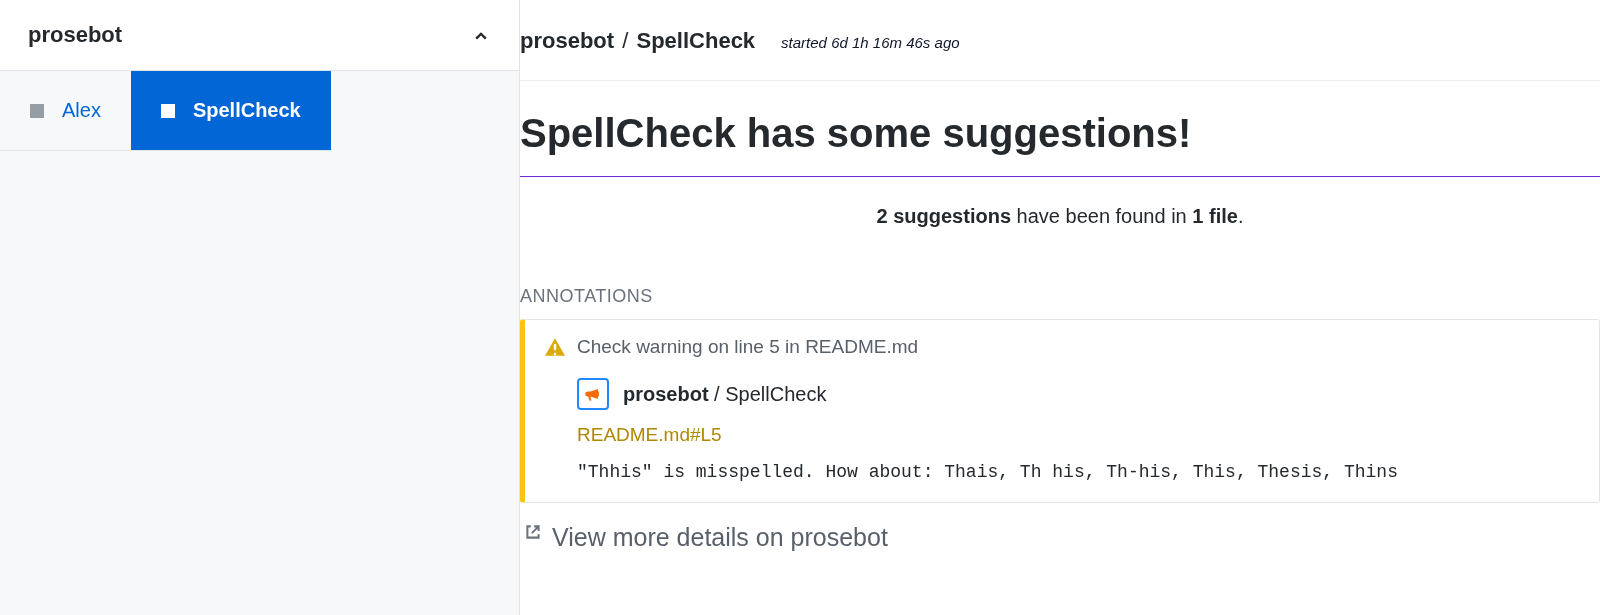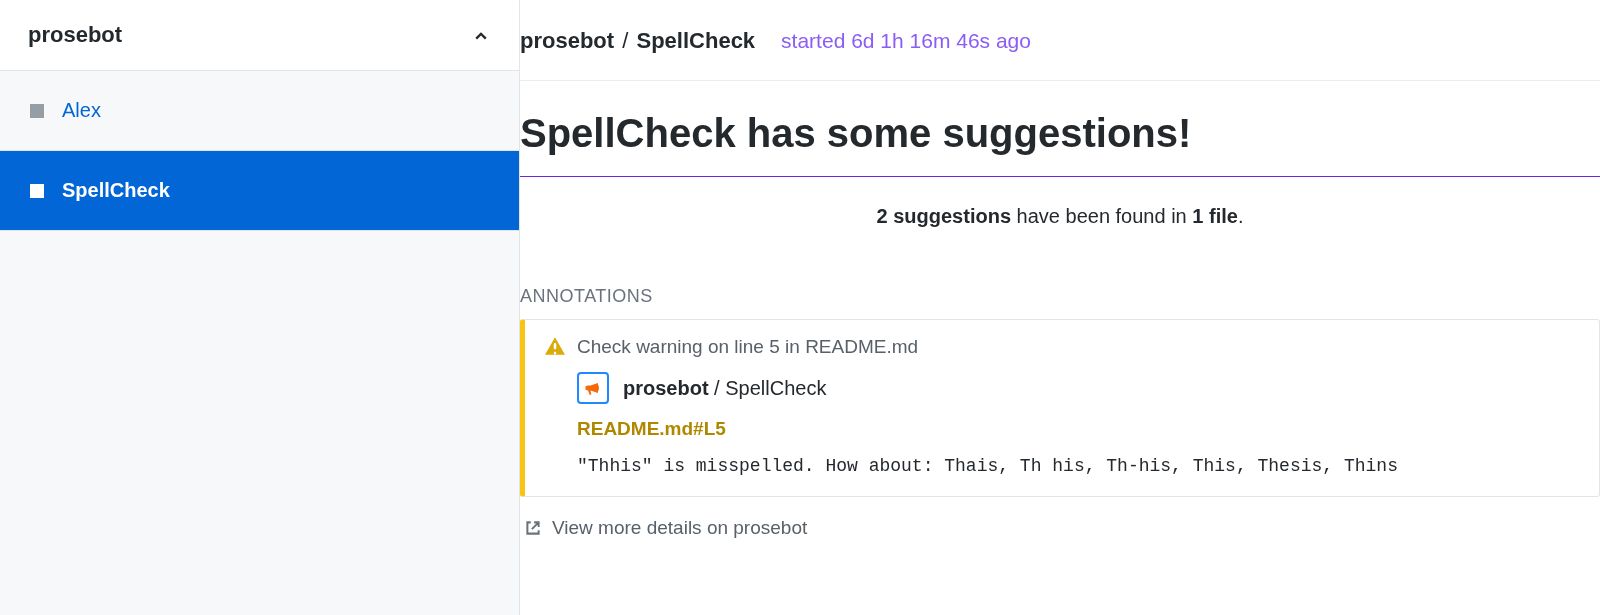--- a/index.html
+++ b/index.html
@@ -40,21 +40,20 @@
     .chevron-icon {
       width: 20px;
       height: 20px;
       display: inline-flex;
       align-items: center;
       justify-content: center;
       color: #24292e;
     }
     .sidebar-list {
       display: flex;
-      flex-direction: column;
     }
     .sidebar-item {
       display: flex;
       align-items: center;
       gap: 18px;
       padding: 28px 30px;
       border-bottom: 1px solid #e1e4e8;
       cursor: pointer;
       background: #f6f8fa;
     }
@@ -95,22 +94,23 @@
     .breadcrumb {
       font-size: 22px;
       font-weight: 600;
       color: #24292e;
     }
     .breadcrumb .sep {
       font-weight: 400;
       padding: 0 2px;
     }
     .started-text {
-      font-size: 21px;
-      color: #8b5cf6;
+      font-size: 15px;
+      font-style: italic;
+      color: #0f172a;
       font-weight: 400;
     }
     .section-title {
       font-size: 40px;
       font-weight: 700;
       padding: 30px 0 20px 0;
       border-bottom: 1px solid #6d28d9;
     }
     .summary-line {
       font-size: 20px;
@@ -127,23 +127,23 @@
       padding: 50px 0 12px 0;
     }
     .annotation-card {
       border: 1px solid #e1e4e8;
       border-left: 5px solid #f9c513;
       border-radius: 3px;
       padding: 16px 20px 20px 20px;
     }
     .annotation-row1 {
       display: flex;
-      align-items: flex-start;
+      align-items: center;
       gap: 12px;
-      margin-bottom: 14px;
+      margin-bottom: 20px;
     }
     .warning-icon {
       width: 20px;
       height: 20px;
       display: inline-flex;
       align-items: center;
       justify-content: center;
       color: #e3b341;
       flex-shrink: 0;
     }
@@ -175,38 +175,38 @@
     }
     .annotation-app-text {
       font-size: 20px;
       color: #24292e;
     }
     .annotation-app-text .bold {
       font-weight: 600;
     }
     .annotation-file-link {
       font-size: 19px;
-      font-weight: 700;
+      font-weight: 400;
       color: #b08800;
       padding-left: 32px;
       margin-bottom: 16px;
     }
     .annotation-message {
       font-family: "SFMono-Regular", Consolas, "Liberation Mono", Menlo, monospace;
       font-size: 18px;
       color: #24292e;
       padding-left: 32px;
       white-space: nowrap;
     }
     .view-more {
       display: flex;
-      align-items: center;
+      align-items: flex-start;
       gap: 10px;
       padding: 20px 0 0 4px;
-      font-size: 19px;
+      font-size: 25px;
       color: #586069;
       cursor: pointer;
     }
     .external-icon {
       width: 18px;
       height: 18px;
       display: inline-flex;
       align-items: center;
       justify-content: center;
       color: #6a737d;

